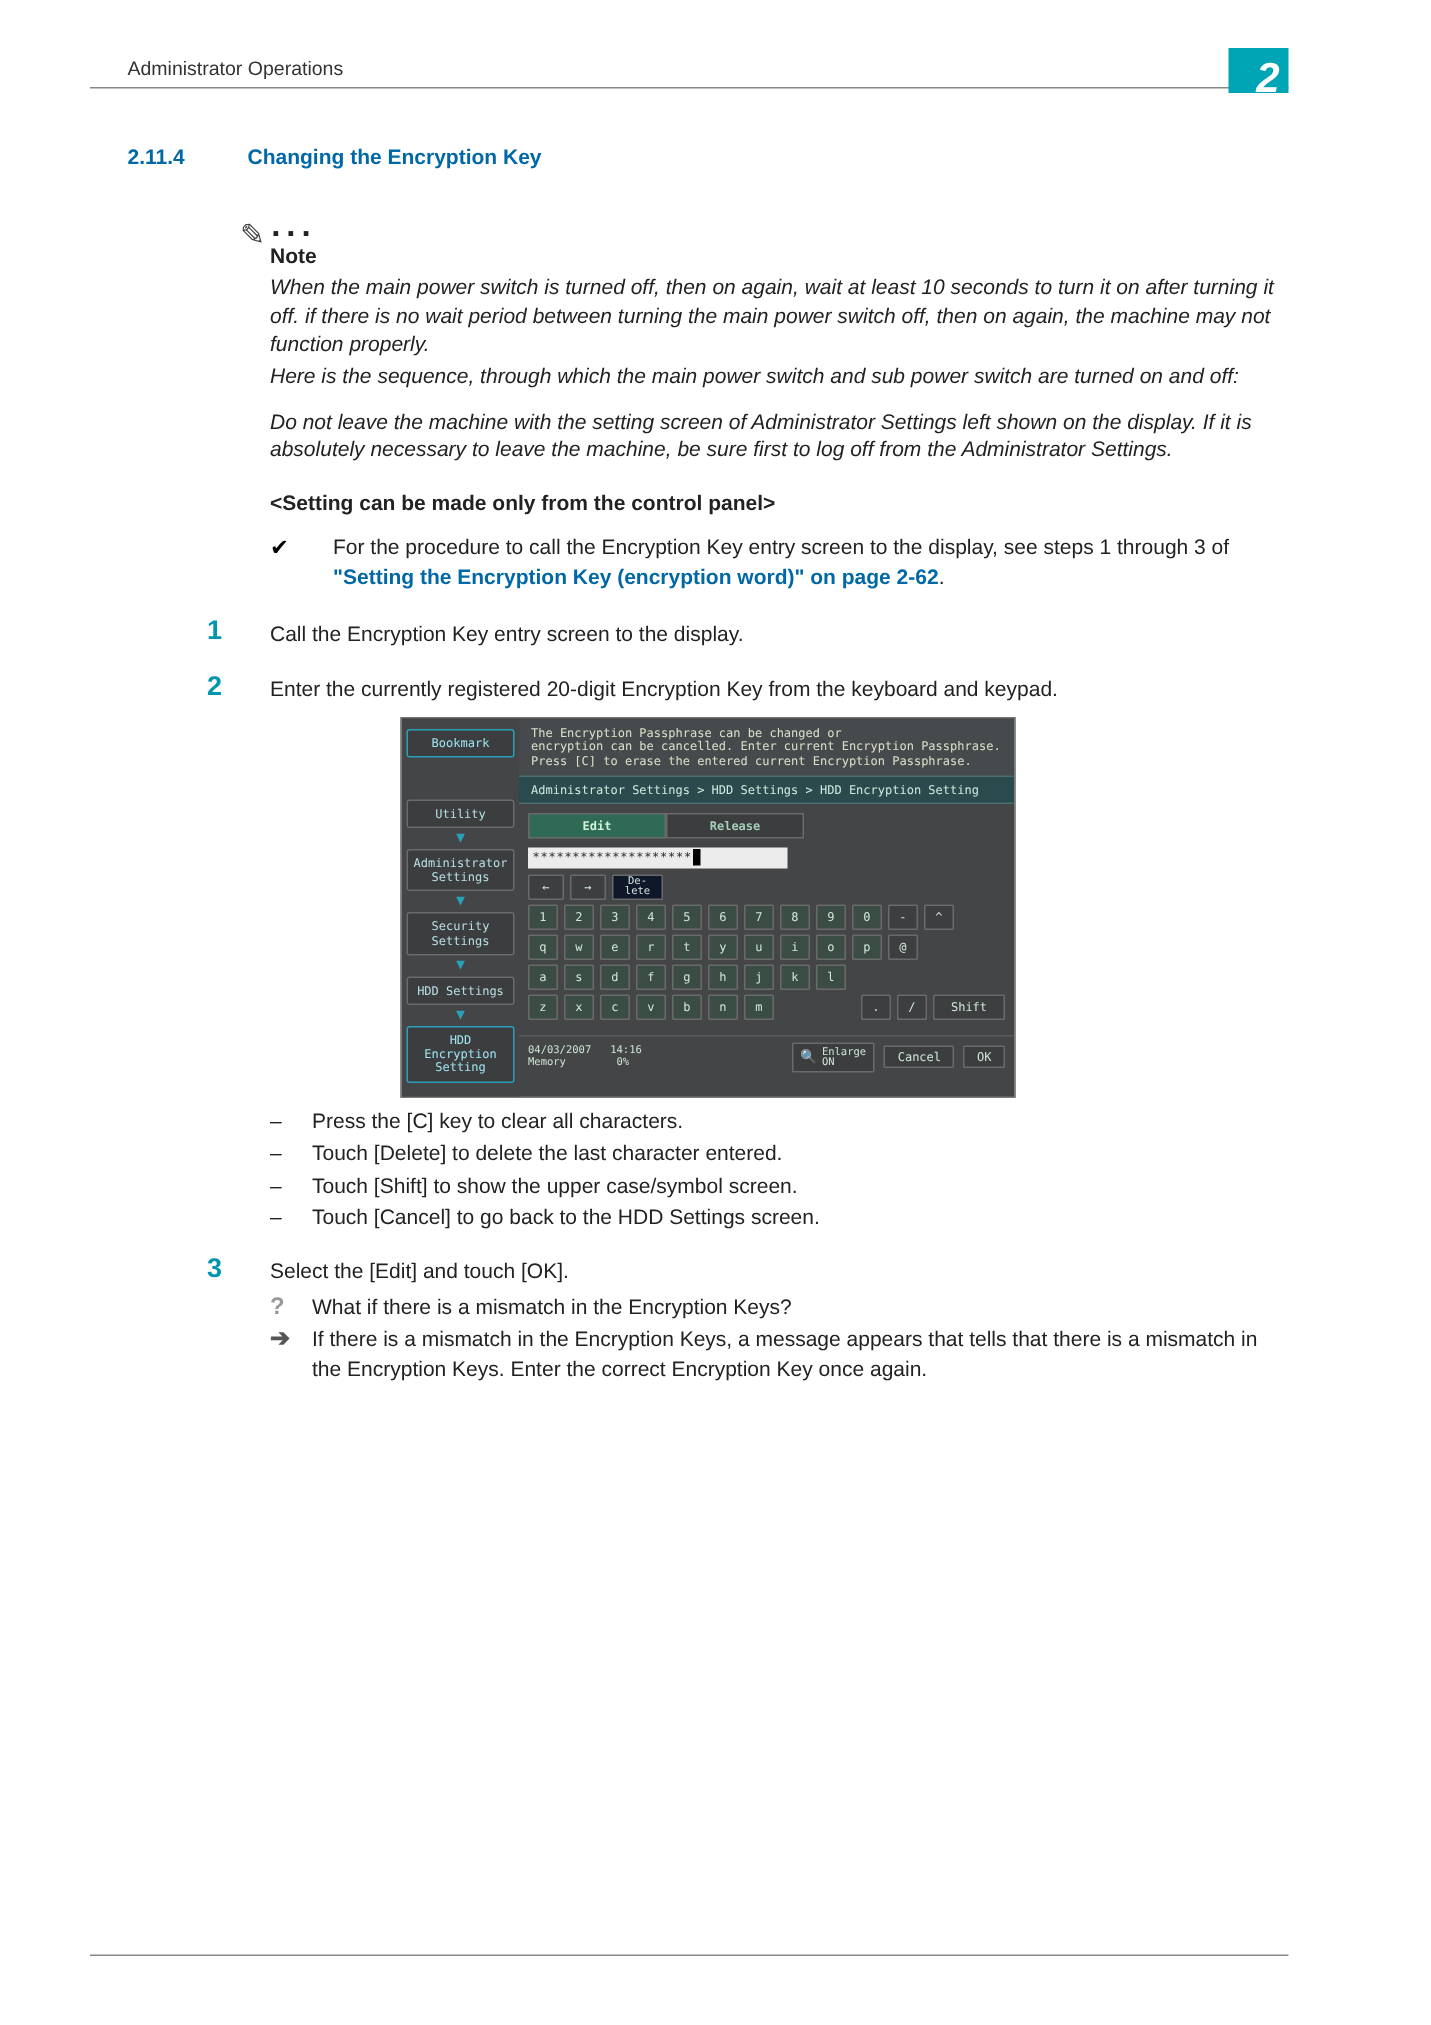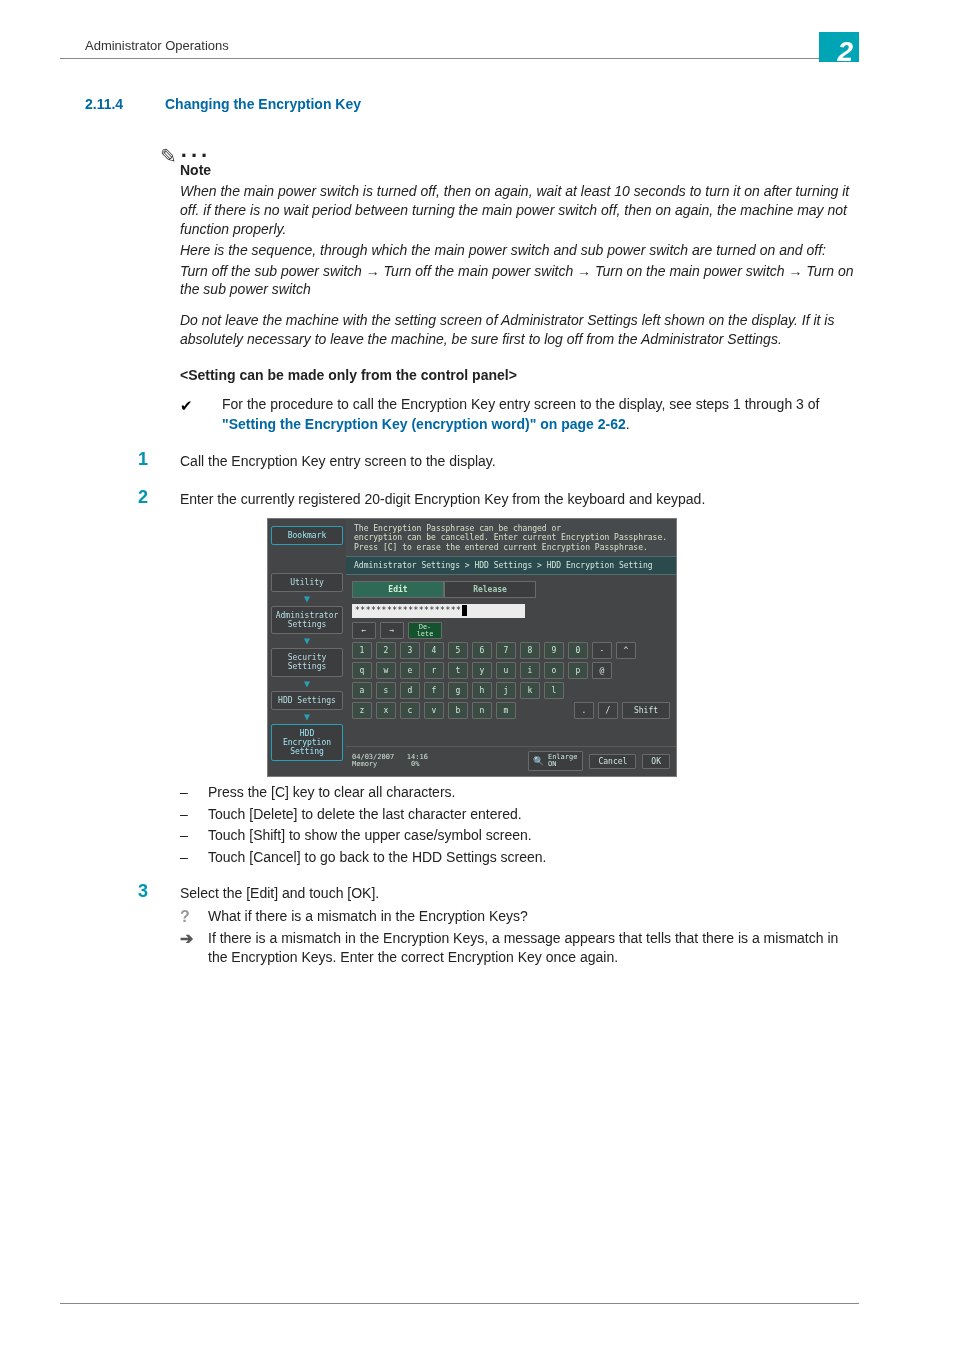--- a/index.html
+++ b/index.html
@@ -268,32 +268,32 @@
     background: #3a4c44;
     color: #cfe6d8;
     width: 18px;
     height: 15px;
     text-align: center;
     line-height: 15px;
     font-size: 8px;
     border-radius: 1px;
   }
   .key.nav { width: 22px; background:#3c3e3f; }
-  .key.del { width: 32px; font-size:7px; line-height:1; display:flex; align-items:center; justify-content:center; background:#14532d;font-family:Liberation Mono, monospace; }
+  .key.del { width: 32px; font-size:7px; line-height:1; display:flex; align-items:center; justify-content:center; background:#0f172a; }
   .key.shift { width: 46px; margin-left:auto; background:#3c3e3f; }
   .key.sym { background:#3c3e3f; }
   .kb-gap { flex:1; }
 
   .pr-footer {
     display: flex;
     align-items: center;
     padding: 4px 6px 5px 6px;
     border-top: 1px solid #5a5a5a;
     gap: 6px;
-    margin-top: 20px;
+    margin-top: 3px;
   }
   .pr-footer .ts { flex: none; color:#cde3d3; font-size:7px; line-height:1.1; }
   .pr-footer .spacer { flex: 1; }
   .f-btn {
     border: 1px solid #6a6a6a;
     background: #3b3d3f;
     color: #cfe6d8;
     padding: 2px 8px;
     font-size: 8px;
     border-radius: 1px;
@@ -339,21 +339,20 @@
       <span class="num">2.11.4</span><span>Changing the Encryption Key</span>
     </div>
 
     <div class="note-block">
       <div>
         <span class="note-pencil">✎</span><span class="note-dots">...</span>
       </div>
       <div class="note-label">Note</div>
       <p>When the main power switch is turned off, then on again, wait at least 10 seconds to turn it on after turning it off. if there is no wait period between turning the main power switch off, then on again, the machine may not function properly.</p>
       <p>Here is the sequence, through which the main power switch and sub power switch are turned on and off:</p>
-      <p>Turn off the sub power switch → Turn off the main power switch → Turn on the main power switch → Turn on the sub power switch</p>
       <div class="gap"></div>
       <p>Do not leave the machine with the setting screen of Administrator Settings left shown on the display. If it is absolutely necessary to leave the machine, be sure first to log off from the Administrator Settings.</p>
     </div>
 
     <div style="margin-left:95px;">
       <div class="setting-line">&lt;Setting can be made only from the control panel&gt;</div>
 
       <div class="check-row">
         <div class="check-mark">✔</div>
         <div class="check-body">

